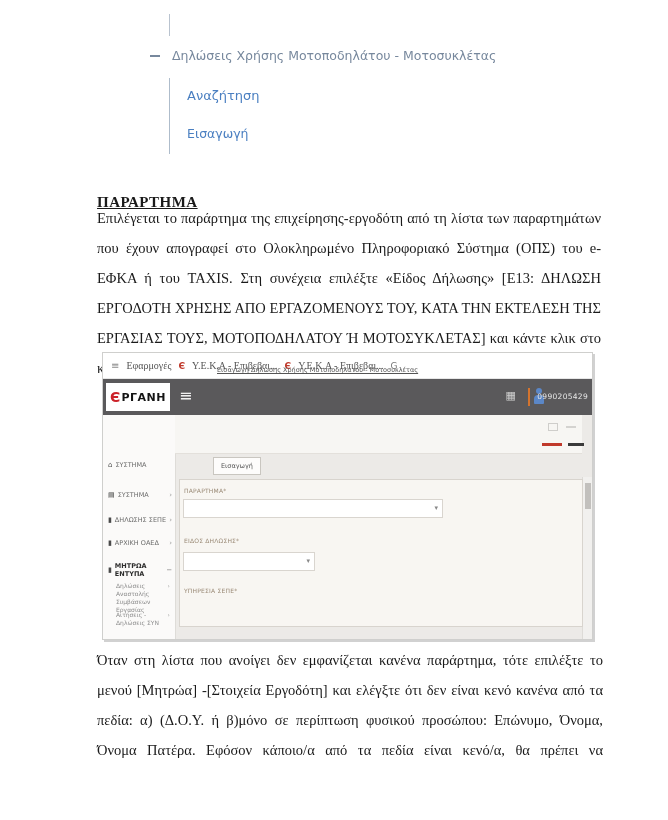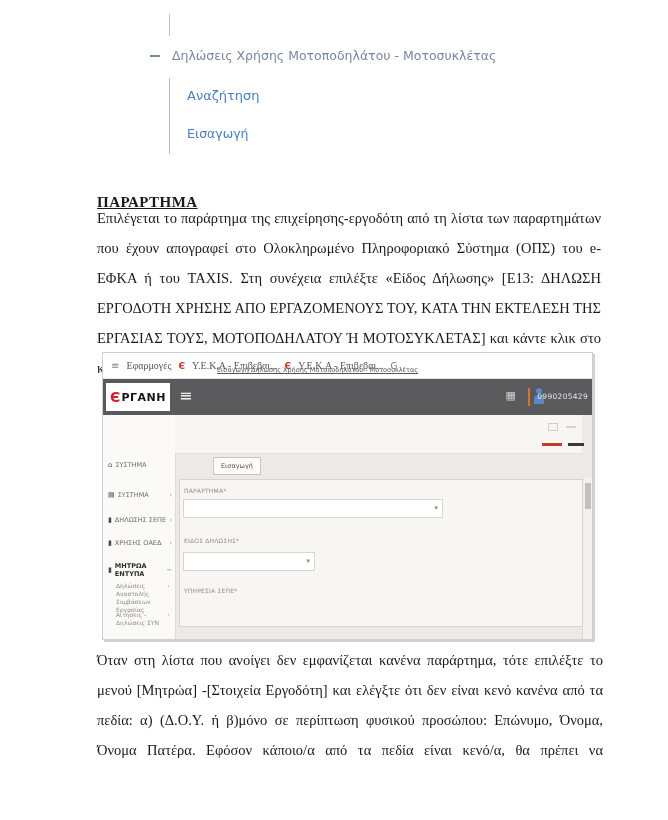--- a/index.html
+++ b/index.html
@@ -137,21 +137,21 @@
           <span>ΣΥΣΤΗΜΑ</span>
           <span class="sb-chev">›</span>
         </div>
         <div class="sb-item" style="top:101px">
           <span class="sb-ico">▮</span>
           <span>ΔΗΛΩΣΗΣ ΣΕΠΕ</span>
           <span class="sb-chev">›</span>
         </div>
         <div class="sb-item" style="top:124px">
           <span class="sb-ico">▮</span>
-          <span>ΧΡΗΣΗΣ ΟΑΕΔ</span>
+          <span>ΑΡΧΙΚΗ ΟΑΕΔ</span>
           <span class="sb-chev">›</span>
         </div>
         <div class="sb-item active" style="top:147px">
           <span class="sb-ico">▮</span>
           <span>ΜΗΤΡΩΑ ΕΝΤΥΠΑ</span>
           <span class="sb-chev">−</span>
         </div>
         <div class="sb-sub" style="top:167px">
           <span>Δηλώσεις Αναστολής Συμβάσεων Εργασίας</span>
           <span class="sb-chev">›</span>

